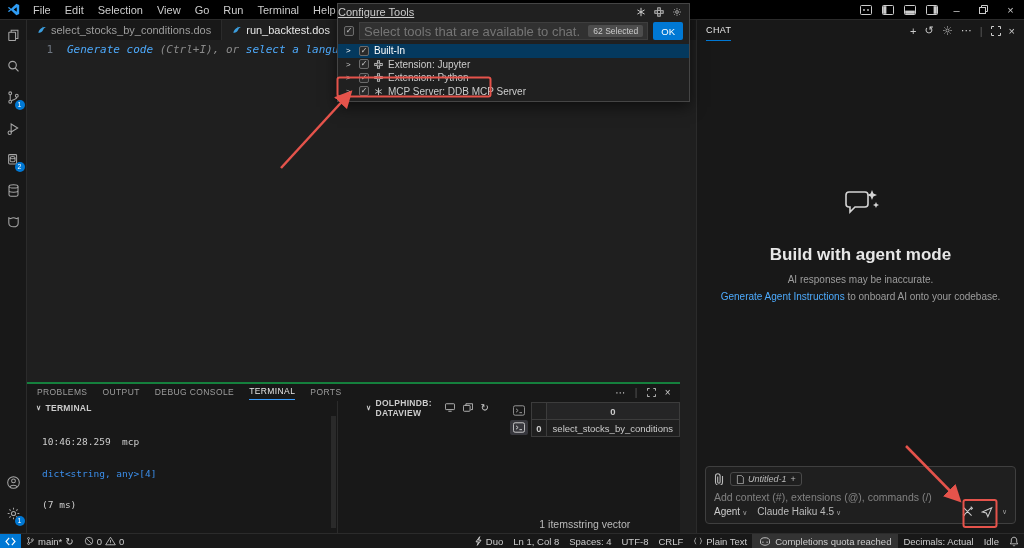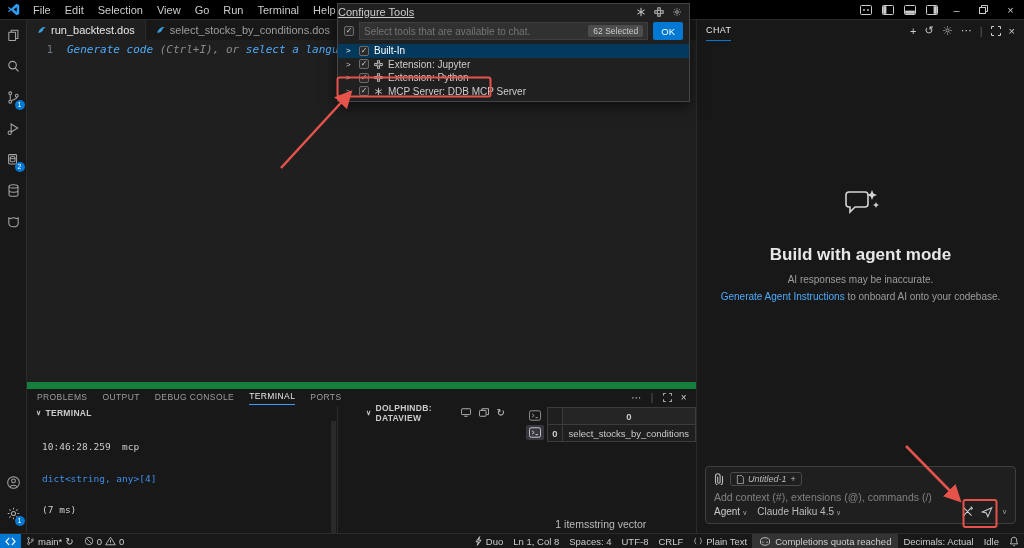--- a/index.html
+++ b/index.html
@@ -32,21 +32,21 @@
   .tab{display:flex;align-items:center;gap:4px;padding:0 10px;font-size:11px;color:#9d9d9d;
     background:#181818;border-right:1px solid #2b2b2b;white-space:nowrap;overflow:hidden;}
   .tab.active{background:#1f1f1f;color:#e7e7e7;}
   .editor{position:absolute;left:0;right:0;top:20px;bottom:151px;background:#1f1f1f;}
   .code-line{display:flex;font-size:11px;line-height:18px;padding-top:1px;}
   .gutter{width:40px;text-align:right;color:#6e7681;padding-right:14px;}
   .ghost{font-style:italic;color:#8a8a8a;white-space:pre;}
   .ghost .lnk{color:#4daafc;}
 
   
-  .panel{position:absolute;left:0;right:0;bottom:0;height:151px;background:#181818;border-top:7px solid #15803d;}
+  .panel{position:absolute;left:0;right:16px;bottom:0;height:151px;background:#181818;border-top:2px solid #15803d;}
   .paneltabs{height:16px;display:flex;align-items:center;gap:15px;padding-left:10px;
     font-size:8.5px;letter-spacing:.4px;color:#9d9d9d;}
   .ptab{line-height:15px;cursor:default;}
   .ptab.active{color:#e7e7e7;border-bottom:1px solid #3b9eff;}
   .panel-actions{margin-left:auto;display:flex;align-items:center;gap:9px;color:#cccccc;
     font-size:10px;padding-right:9px;}
   .panelbody{position:absolute;left:0;right:0;top:17px;bottom:0;display:flex;}
   .termsec{width:310px;position:relative;}
   .sechdr{height:13px;display:flex;align-items:center;gap:4px;font-size:8.5px;font-weight:bold;
     color:#cccccc;padding-left:9px;letter-spacing:.3px;}
@@ -106,21 +106,21 @@
   
   .dialog{position:absolute;left:337px;top:3px;width:353px;background:#202020;border:1px solid #454545;
     box-shadow:0 5px 14px rgba(0,0,0,.55);z-index:50;font-size:10px;color:#cccccc;padding-bottom:3px;}
   .dlg-title{height:15px;display:flex;align-items:center;justify-content:flex-start;position:relative;
     font-size:11px;color:#cccccc;text-decoration:underline;}
   .dlg-title-icons{position:absolute;right:7px;top:0;height:15px;display:flex;align-items:center;gap:8px;}
   .dlg-inputrow{display:flex;align-items:center;gap:5px;padding:3px 6px 4px 6px;}
   .dlg-input{flex:1;display:flex;align-items:center;background:#313131;border:1px solid #3e3e3e;
     height:18px;padding:0 4px;}
   .dlg-input input{flex:1;background:transparent;border:none;outline:none;color:#cccccc;
-    font-size:10px;font-family:"Liberation Sans",sans-serif;}
+    font-size:13px;font-family:"Liberation Sans",sans-serif;}
   .dlg-badge{background:#4d4d4d;color:#cccccc;font-size:8.5px;border-radius:2px;padding:1px 5px;white-space:nowrap;}
   .dlg-ok{background:#0078d4;color:#ffffff;font-size:9.5px;height:18px;padding:0 8px;border:none;
     border-radius:2px;display:flex;align-items:center;}
   .dlg-row{height:13.5px;display:flex;align-items:center;gap:5px;padding:0 8px;}
   .dlg-row.focused{background:#04395e;color:#ffffff;}
   .dlg-chev{font-size:8px;width:8px;color:inherit;}
   .cbx{width:10px;height:10px;border:1px solid #6b6b6b;border-radius:2px;font-size:8px;line-height:8px;
     display:flex;align-items:center;justify-content:center;color:#cccccc;background:#2a2a2a;}
 
   
@@ -240,31 +240,31 @@
           <circle cx="8" cy="8" r="2.2"></circle>
           <path d="M8 1.8v2M8 12.2v2M1.8 8h2M12.2 8h2M3.6 3.6l1.4 1.4M11 11l1.4 1.4M12.4 3.6 11 5M5 11l-1.4 1.4"></path>
         </svg>
       <span class="ab-badge">1</span>
     </div>
   </div>
 </div>
 
 <div class="center">
   <div class="tabbar">
+    <div class="tab">
+      <svg width="10" height="10" viewBox="0 0 16 16">
+          <path d="M2 12.5C4.5 4.5 11.5 2.5 14 3.5c-2.6 1-3.6 3-4.7 5.2C8.2 11 5.2 12.5 2 12.5zM10 3.8 8.2 2.2l.5 2.4z" fill="#3b9ddd"></path>
+        </svg>
+      <span>select_stocks_by_conditions.dos</span>
+    </div>
     <div class="tab active">
       <svg width="10" height="10" viewBox="0 0 16 16">
           <path d="M2 12.5C4.5 4.5 11.5 2.5 14 3.5c-2.6 1-3.6 3-4.7 5.2C8.2 11 5.2 12.5 2 12.5zM10 3.8 8.2 2.2l.5 2.4z" fill="#3b9ddd"></path>
         </svg>
       <span>run_backtest.dos</span>
-    </div>
-    <div class="tab">
-      <svg width="10" height="10" viewBox="0 0 16 16">
-          <path d="M2 12.5C4.5 4.5 11.5 2.5 14 3.5c-2.6 1-3.6 3-4.7 5.2C8.2 11 5.2 12.5 2 12.5zM10 3.8 8.2 2.2l.5 2.4z" fill="#3b9ddd"></path>
-        </svg>
-      <span>select_stocks_by_conditions.dos</span>
     </div>
     <div class="tab">
       <svg width="10" height="10" viewBox="0 0 16 16">
           <path d="M2 12.5C4.5 4.5 11.5 2.5 14 3.5c-2.6 1-3.6 3-4.7 5.2C8.2 11 5.2 12.5 2 12.5zM10 3.8 8.2 2.2l.5 2.4z" fill="#3b9ddd"></path>
         </svg>
       <span>create_backtest_c...</span>
     </div>
   </div>
 
   <div class="editor">

